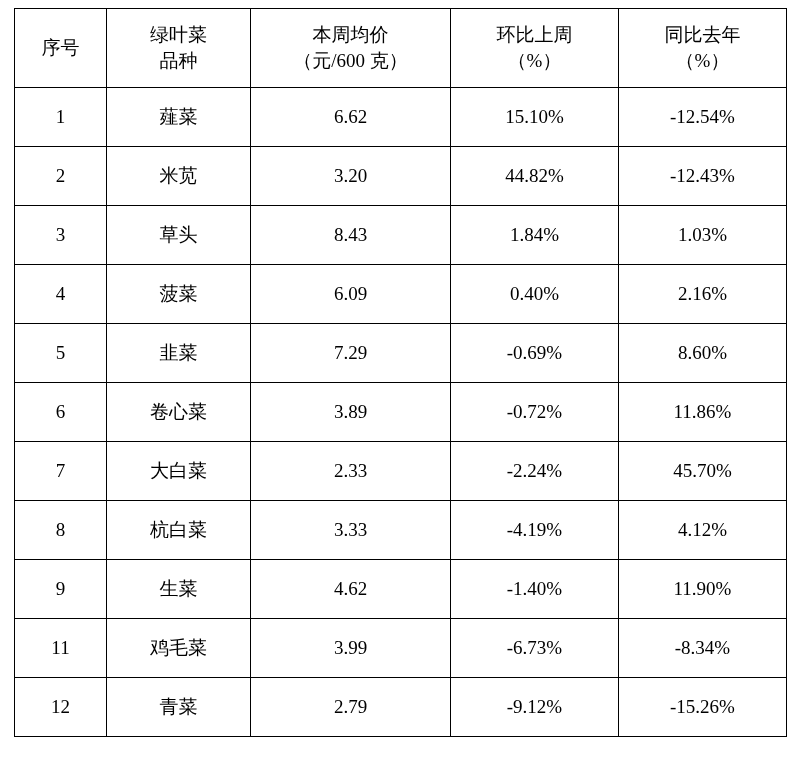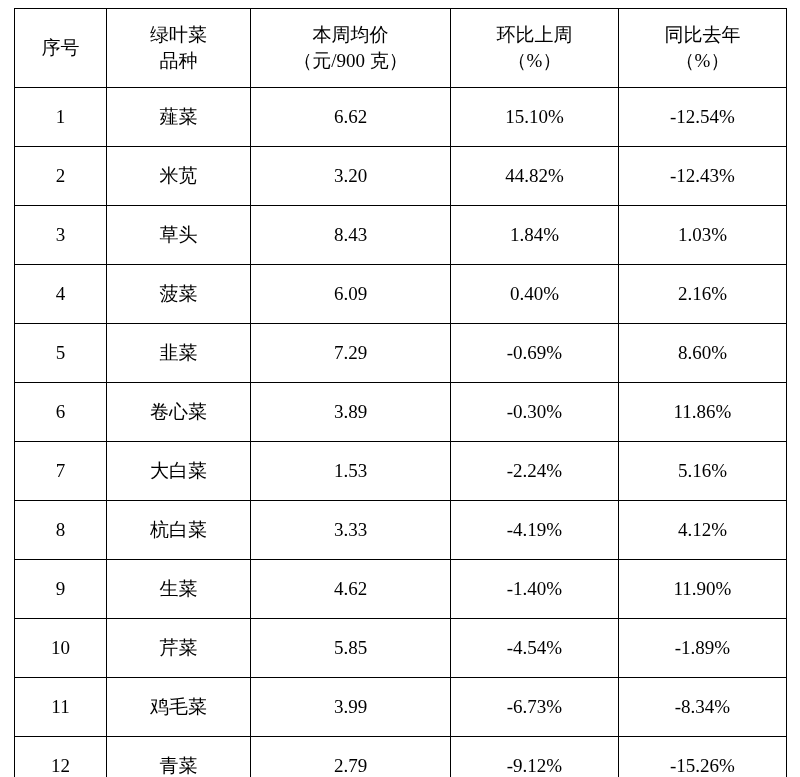--- a/index.html
+++ b/index.html
@@ -77,21 +77,21 @@
       <tr>
         <td>
           <span class="hdr-line">序号</span>
         </td>
         <td>
           <span class="hdr-line">绿叶菜</span>
           <span class="hdr-line">品种</span>
         </td>
         <td>
           <span class="hdr-line">本周均价</span>
-          <span class="hdr-line">（元/900 克）</span>
+          <span class="hdr-line">（元/600 克）</span>
         </td>
         <td>
           <span class="hdr-line">环比上周</span>
           <span class="hdr-line">（%）</span>
         </td>
         <td>
           <span class="hdr-line">同比去年</span>
           <span class="hdr-line">（%）</span>
         </td>
       </tr>
@@ -129,50 +129,43 @@
         <td class="num-cell">5</td>
         <td>韭菜</td>
         <td class="num-cell">7.29</td>
         <td class="num-cell">-0.69%</td>
         <td class="num-cell">8.60%</td>
       </tr>
       <tr>
         <td class="num-cell">6</td>
         <td>卷心菜</td>
         <td class="num-cell">3.89</td>
-        <td class="num-cell">-0.30%</td>
+        <td class="num-cell">-0.72%</td>
         <td class="num-cell">11.86%</td>
       </tr>
       <tr>
         <td class="num-cell">7</td>
         <td>大白菜</td>
-        <td class="num-cell">1.53</td>
+        <td class="num-cell">2.33</td>
         <td class="num-cell">-2.24%</td>
-        <td class="num-cell">5.16%</td>
+        <td class="num-cell">45.70%</td>
       </tr>
       <tr>
         <td class="num-cell">8</td>
         <td>杭白菜</td>
         <td class="num-cell">3.33</td>
         <td class="num-cell">-4.19%</td>
         <td class="num-cell">4.12%</td>
       </tr>
       <tr>
         <td class="num-cell">9</td>
         <td>生菜</td>
         <td class="num-cell">4.62</td>
         <td class="num-cell">-1.40%</td>
         <td class="num-cell">11.90%</td>
-      </tr>
-      <tr>
-        <td class="num-cell">10</td>
-        <td>芹菜</td>
-        <td class="num-cell">5.85</td>
-        <td class="num-cell">-4.54%</td>
-        <td class="num-cell">-1.89%</td>
       </tr>
       <tr>
         <td class="num-cell">11</td>
         <td>鸡毛菜</td>
         <td class="num-cell">3.99</td>
         <td class="num-cell">-6.73%</td>
         <td class="num-cell">-8.34%</td>
       </tr>
       <tr>
         <td class="num-cell">12</td>

